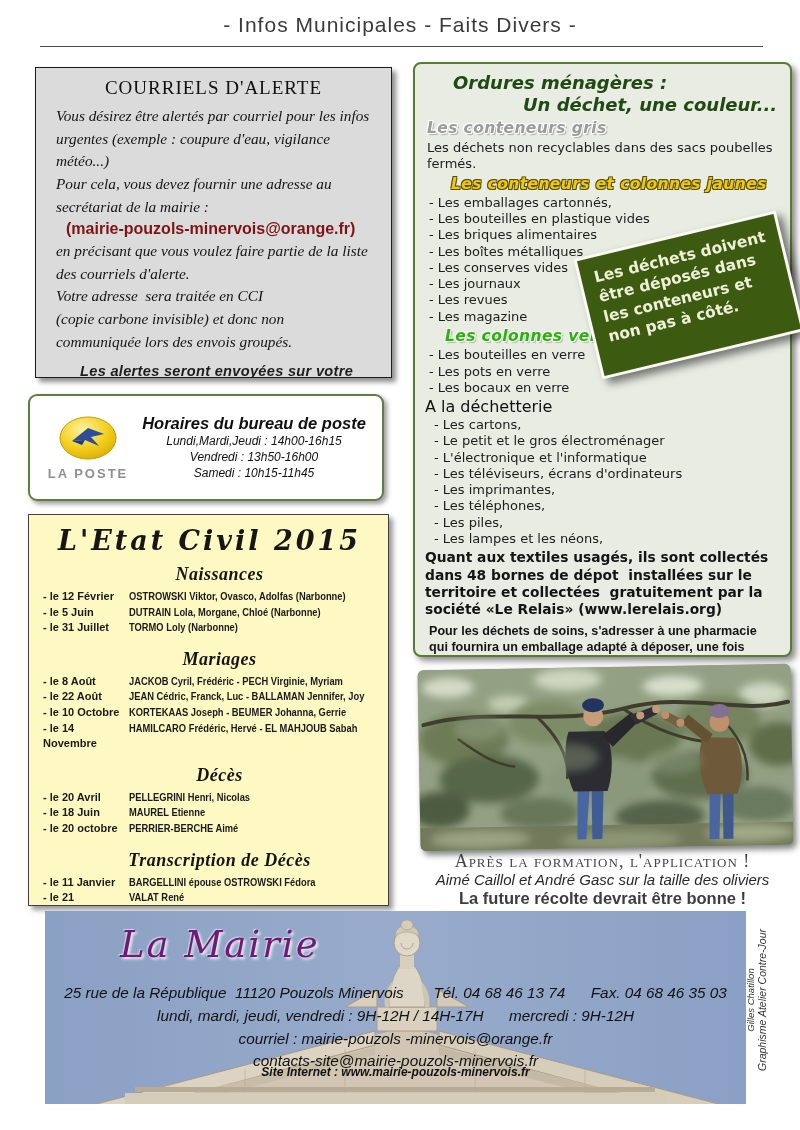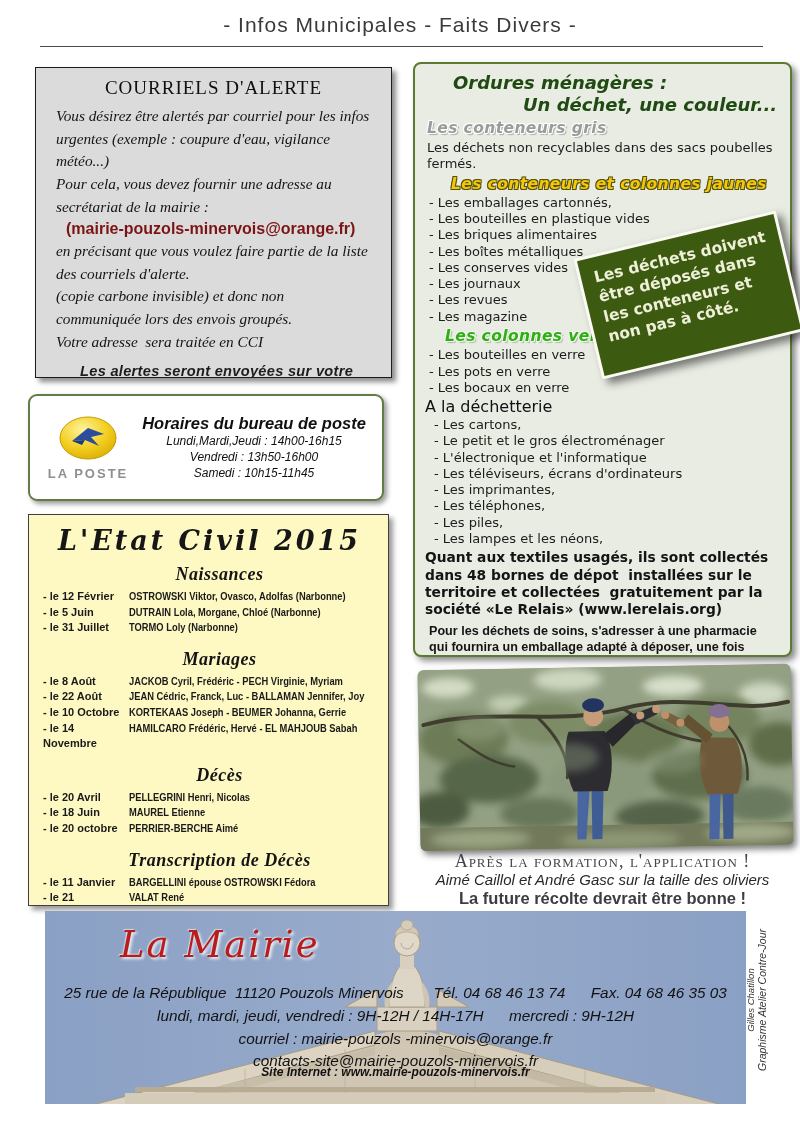--- a/index.html
+++ b/index.html
@@ -81,21 +81,21 @@
     font-family:"Liberation Serif",serif;font-variant:small-caps;font-size:18px;letter-spacing:1px;color:#43434c;}
   .cap2{position:absolute;left:413px;top:871px;width:379px;text-align:center;
     font-style:italic;font-size:15px;color:#28282c;}
   .cap3{position:absolute;left:413px;top:889px;width:379px;text-align:center;
     font-weight:bold;font-size:16.5px;color:#3c3c44;}
 
   
   .mairie-banner{position:absolute;left:45px;top:911px;width:701px;height:193px;overflow:hidden;}
   .mairie-art{position:absolute;inset:0;}
   .mairie-title{position:absolute;left:75px;top:12px;font-family:"DejaVu Serif",serif;font-style:italic;
-    font-size:37px;color:#b91c1c;letter-spacing:2px;
+    font-size:37px;color:#701a75;letter-spacing:2px;
     text-shadow:2px 2px 3px rgba(248,248,248,.95),-1px -1px 1px rgba(255,255,255,.55);}
   .mairie-line{position:absolute;left:0;width:100%;text-align:center;font-style:italic;
     font-size:15.3px;color:#121212;white-space:pre;}
   .ml1{top:73px;} .ml2{top:96px;} .ml3{top:119px;} .ml4{top:141px;}
   .ml5{top:154px;font-weight:bold;font-size:12px;}
 
   
   .credit{position:absolute;left:662px;top:983px;width:200px;height:34px;transform:rotate(-90deg);
     text-align:center;color:#333;font-style:italic;}
   .credit-studio{font-size:10.5px;line-height:1.25;}
@@ -108,22 +108,22 @@
 
   <div class="header-title">- Infos Municipales - Faits Divers -</div>
   <div class="header-rule"></div>
 
   <div class="alert-box">
     <div class="alert-title">COURRIELS  D'ALERTE</div>
     <div class="alert-p">Vous désirez être alertés par courriel pour les infos urgentes (exemple : coupure d'eau, vigilance météo...)</div>
     <div class="alert-p">Pour cela, vous devez fournir une adresse au secrétariat de la mairie :</div>
     <div class="alert-email">(mairie-pouzols-minervois@orange.fr)</div>
     <div class="alert-p">en précisant que vous voulez faire partie de la liste des courriels d'alerte.</div>
+    <div class="alert-p">Votre adresse  sera traitée en CCI</div>
     <div class="alert-p">(copie carbone invisible) et donc non communiquée lors des envois groupés.</div>
-    <div class="alert-p">Votre adresse  sera traitée en CCI</div>
     <div class="alert-note">Les alertes seront envoyées sur votre courriel d'inscription.</div>
   </div>
 
   <div class="poste-box">
     <div class="poste-logo">
       <svg width="62" height="46" viewBox="0 0 62 46">
         <defs>
           <radialGradient id="lpg" cx="40%" cy="30%" r="80%">
             <stop offset="0%" stop-color="#fff3a0"></stop>
               <stop offset="55%" stop-color="#f2cf1f"></stop>

